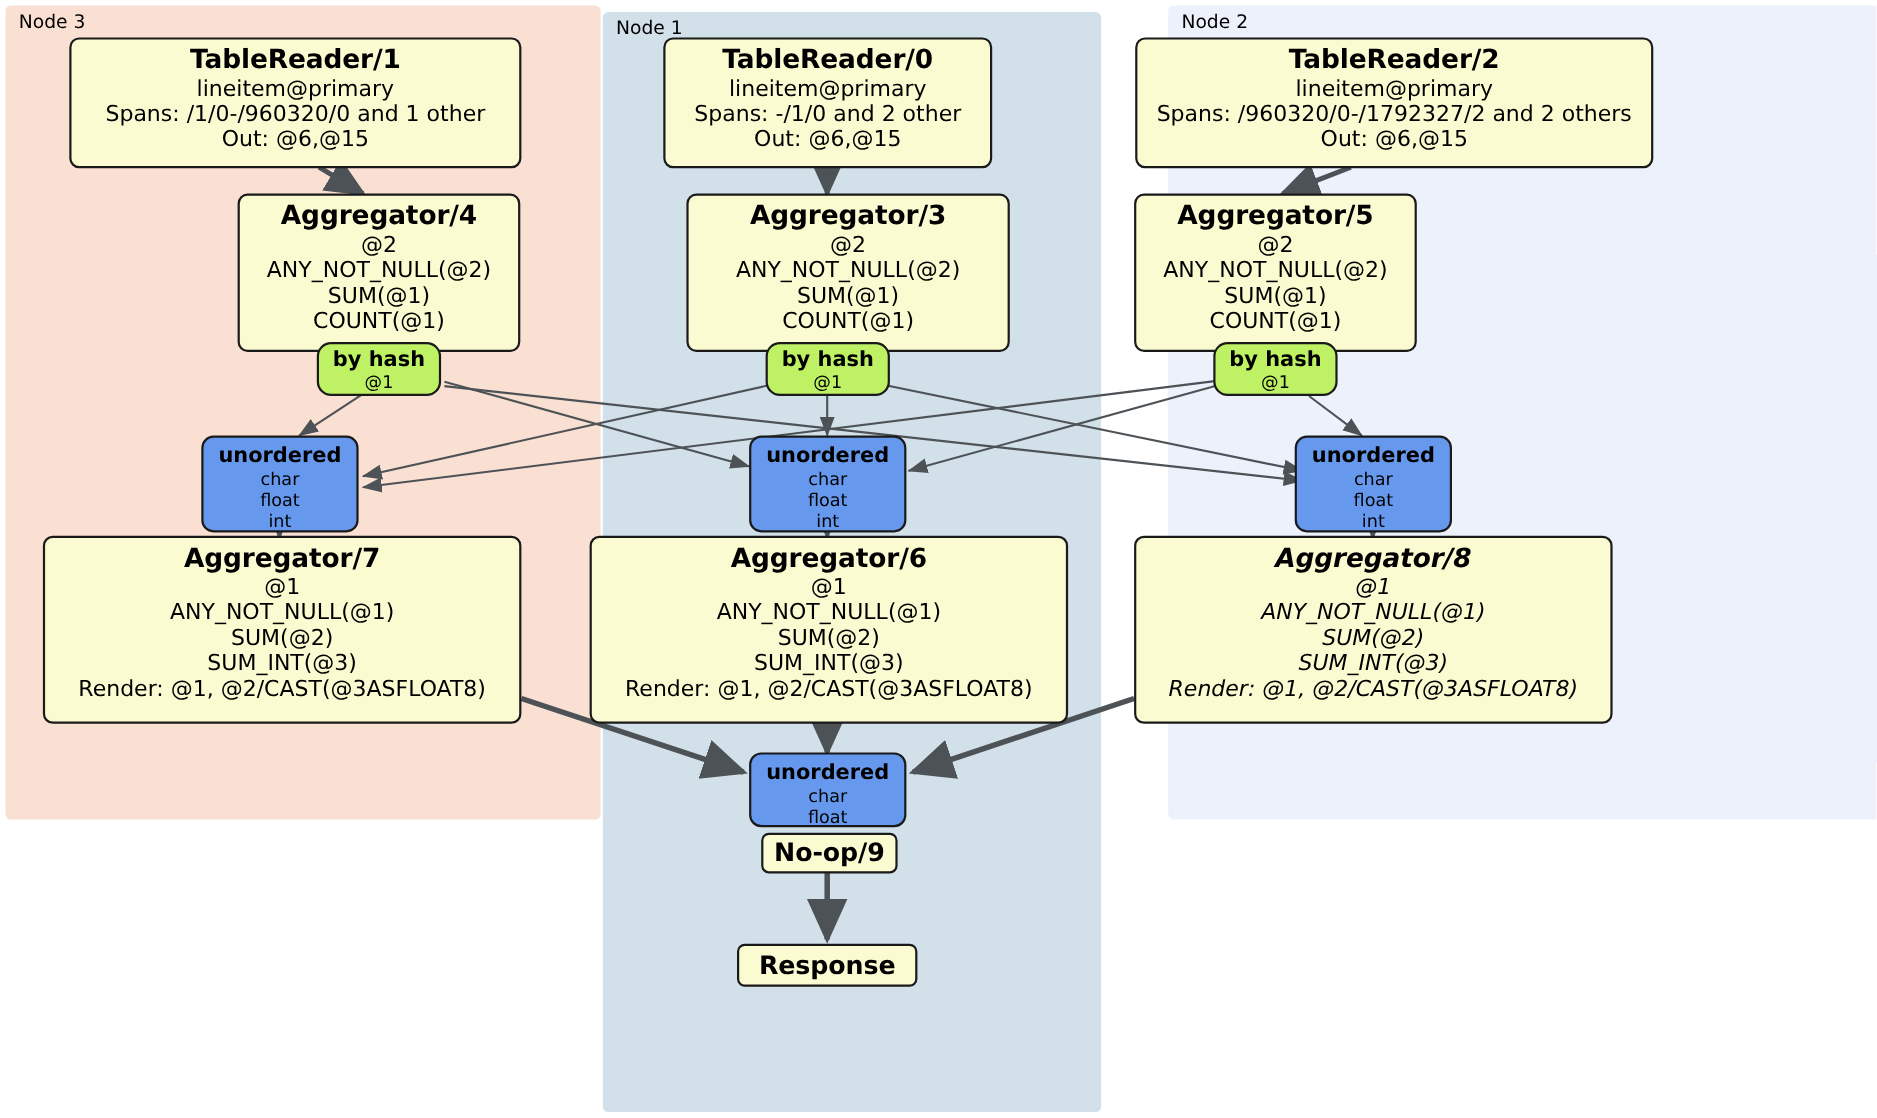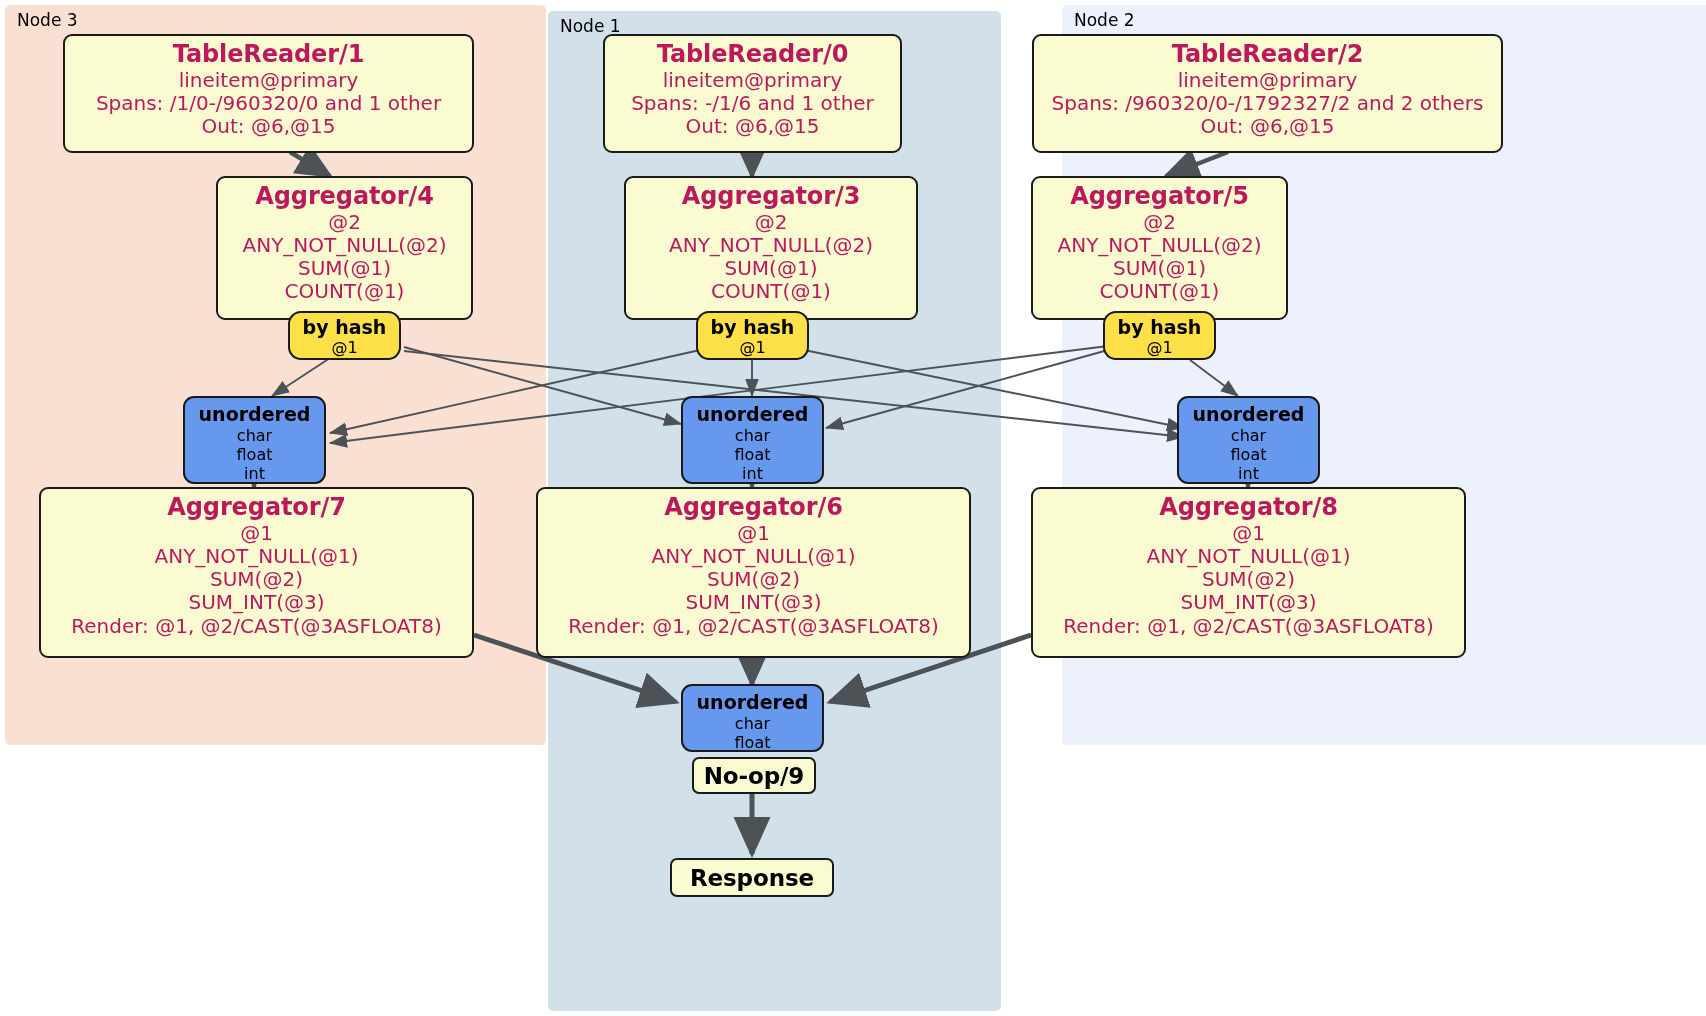--- a/index.html
+++ b/index.html
@@ -37,21 +37,21 @@
     height: 1016px;
     pointer-events: none;
   }
   .proc-box {
     position: absolute;
     box-sizing: border-box;
     background: #fbfbd2;
     border: 2px solid #1a1a1a;
     border-radius: 9px;
     text-align: center;
-    color: #be185d;
+    color: #000000;
     padding: 5px 8px 6px 8px;
     line-height: 1.16;
   }
   .proc-title {
     font-weight: bold;
     font-size: 24px;
     letter-spacing: -0.1px;
     white-space: nowrap;
   }
   .proc-line {
@@ -66,21 +66,21 @@
     border-radius: 7px;
     display: flex;
     align-items: center;
     justify-content: center;
     color: #000000;
   }
   .small-box .proc-title { font-size: 23px; }
   .router-box {
     position: absolute;
     box-sizing: border-box;
-    background: #fde047;
+    background: #bef264;
     border: 2px solid #1a1a1a;
     border-radius: 13px;
     text-align: center;
     color: #000000;
     padding-top: 4px;
     line-height: 1.15;
   }
   .router-title {
     font-weight: bold;
     font-size: 19px;
@@ -179,21 +179,21 @@
   <div class="proc-box" style="left:63px; top:34px; width:411px; height:119px;">
     <div class="proc-title">TableReader/1</div>
     <div class="proc-line">lineitem@primary</div>
     <div class="proc-line">Spans: /1/0-/960320/0 and 1 other</div>
     <div class="proc-line">Out: @6,@15</div>
   </div>
 
   <div class="proc-box" style="left:603px; top:34px; width:299px; height:119px;">
     <div class="proc-title">TableReader/0</div>
     <div class="proc-line">lineitem@primary</div>
-    <div class="proc-line">Spans: -/1/6 and 1 other</div>
+    <div class="proc-line">Spans: -/1/0 and 2 other</div>
     <div class="proc-line">Out: @6,@15</div>
   </div>
 
   <div class="proc-box" style="left:1032px; top:34px; width:471px; height:119px;">
     <div class="proc-title">TableReader/2</div>
     <div class="proc-line">lineitem@primary</div>
     <div class="proc-line">Spans: /960320/0-/1792327/2 and 2 others</div>
     <div class="proc-line">Out: @6,@15</div>
   </div>
 
@@ -268,21 +268,21 @@
 
   <div class="proc-box" style="left:536px; top:487px; width:435px; height:171px;">
     <div class="proc-title">Aggregator/6</div>
     <div class="proc-line">@1</div>
     <div class="proc-line">ANY_NOT_NULL(@1)</div>
     <div class="proc-line">SUM(@2)</div>
     <div class="proc-line">SUM_INT(@3)</div>
     <div class="proc-line">Render: @1, @2/CAST(@3ASFLOAT8)</div>
   </div>
 
-  <div class="proc-box" style="left:1031px; top:487px; width:435px; height:171px;">
+  <div class="proc-box" style="left:1031px; top:487px; width:435px; height:171px;font-style:italic;">
     <div class="proc-title">Aggregator/8</div>
     <div class="proc-line">@1</div>
     <div class="proc-line">ANY_NOT_NULL(@1)</div>
     <div class="proc-line">SUM(@2)</div>
     <div class="proc-line">SUM_INT(@3)</div>
     <div class="proc-line">Render: @1, @2/CAST(@3ASFLOAT8)</div>
   </div>
 
   <div class="sync-box" style="left:681px; top:684px; width:143px; height:68px;">
     <div class="sync-title">unordered</div>

